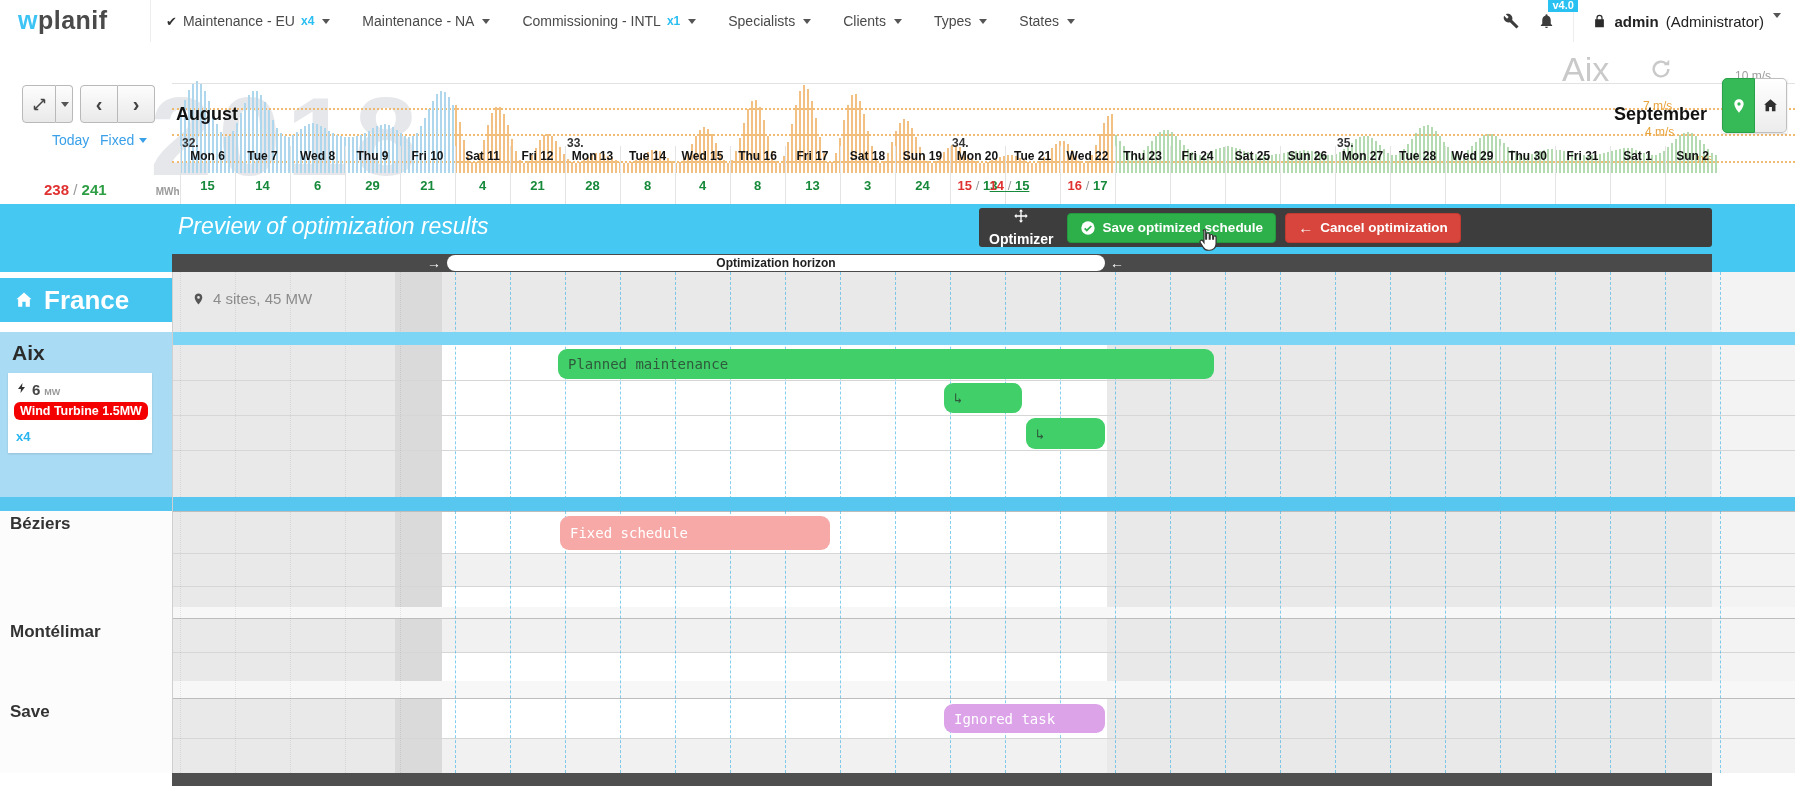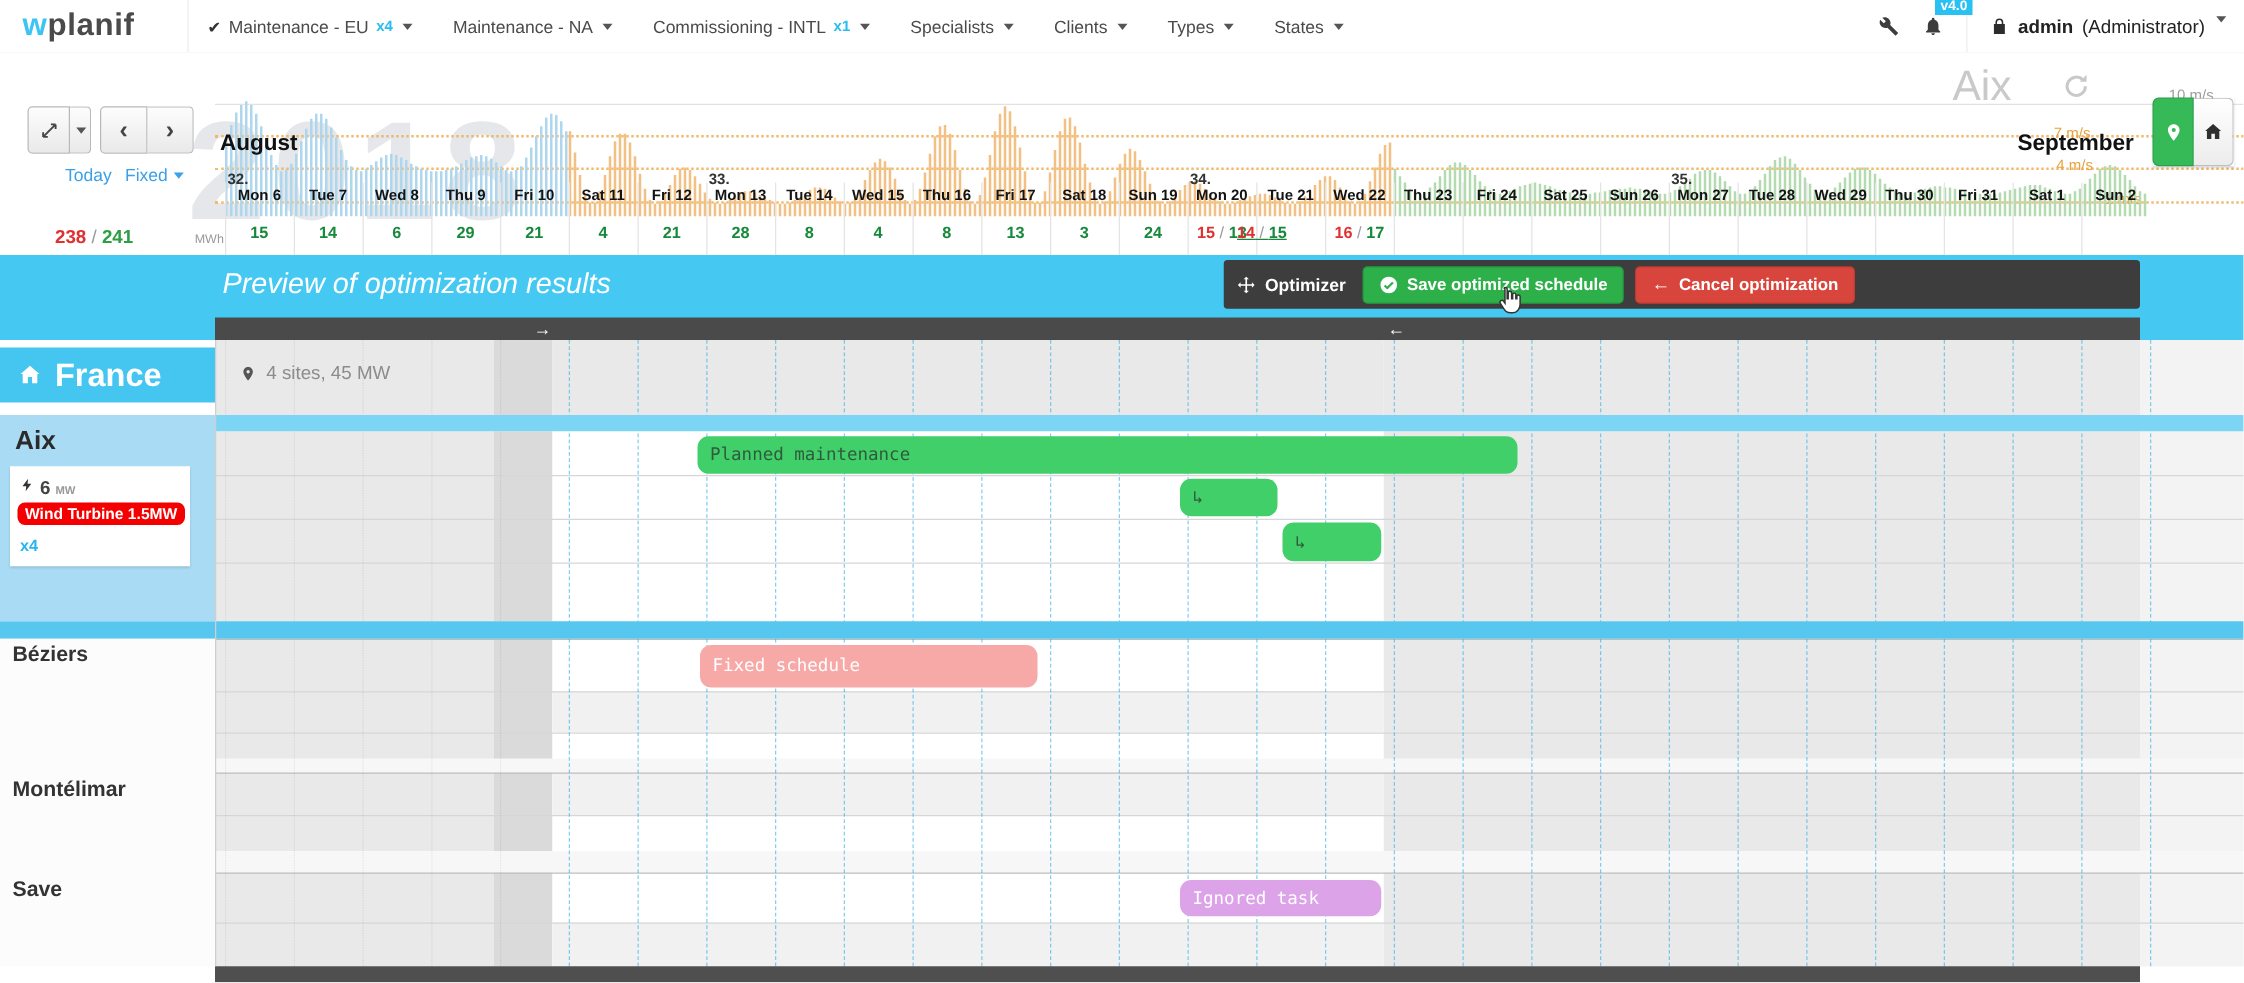--- a/index.html
+++ b/index.html
@@ -29,42 +29,42 @@
   #grp1 .drop{width:16px;height:36px;border-left:none;border-radius:0 4px 4px 0;}
   #grp2{position:absolute;left:80px;top:43px;display:flex;}
   #grp2 .b{width:36px;height:36px;font-size:20px;font-weight:bold;}
   #grp2 .b.l{border-radius:4px 0 0 4px;}
   #grp2 .b.r{border-left:none;border-radius:0 4px 4px 0;}
   #today-link{position:absolute;left:52px;top:90px;color:#3aa0e8;font-size:14px;cursor:pointer;}
   #date-link{position:absolute;left:100px;top:90px;color:#3aa0e8;font-size:14px;cursor:pointer;display:flex;align-items:center;gap:3px;}
   #date-link .caret{border-top-color:#3aa0e8;}
   #production{position:absolute;left:44px;top:139px;font-size:15px;font-weight:bold;white-space:nowrap;}
   #production .cur{color:#e03131;} #production .sep{color:#999;font-weight:normal;}
-  #production .tgt{color:#2e9e44;} #production .unit{color:#9a9a9a;font-size:10px;font-weight:normal;padding-left:45px;}
+  #production .tgt{color:#2e9e44;} #production .unit{color:#9a9a9a;font-size:10px;font-weight:bold;padding-left:45px;}
   .gridline-solid{position:absolute;left:172px;width:1623px;border-top:1px solid #e2e2e2;}
   .windline{position:absolute;left:172px;width:1623px;border-top:2px dotted #f0b05a;opacity:.85;}
   .windlabel{position:absolute;font-size:12px;color:#e8a33d;white-space:nowrap;}
   #speed-scale{position:absolute;left:1735px;top:27px;font-size:12px;color:#9d9d9d;}
   #site-title{position:absolute;left:1562px;top:8px;font-size:34px;color:#c9c9c9;}
   #refresh-ico{position:absolute;left:1650px;top:16px;cursor:pointer;}
   .month{position:absolute;top:62px;font-size:18px;font-weight:bold;color:#111;}
   .week-label{position:absolute;top:94px;font-size:12px;font-weight:bold;color:#333;}
   .day-sep{position:absolute;top:104px;height:58px;border-left:1px solid #e4e4e4;}
   .day-label{position:absolute;top:107px;width:55px;text-align:center;font-size:12px;font-weight:bold;color:#141414;white-space:nowrap;}
   .day-val{position:absolute;top:136px;width:55px;text-align:center;font-size:13px;font-weight:bold;color:#17893a;}
   .day-val .r{color:#e03131;} .day-val .s{color:#999;font-weight:normal;}
   .wbar{position:absolute;width:2.4px;}
   #map-buttons{position:absolute;left:1722px;top:36px;display:flex;box-shadow:0 1px 2px rgba(0,0,0,.15);}
   #btn-pin{width:31px;height:53px;background:#35ba57;border:1px solid #2aa04a;border-radius:5px 0 0 5px;display:flex;align-items:center;justify-content:center;cursor:pointer;}
   #btn-home{width:31px;height:53px;background:linear-gradient(#fff,#ececec);border:1px solid #bfbfbf;border-left:none;border-radius:0 5px 5px 0;display:flex;align-items:center;justify-content:center;cursor:pointer;}
   
   #band{position:absolute;left:0;top:204px;width:1795px;height:68px;background:#45c9f2;}
   #preview-title{position:absolute;left:178px;top:9px;font-size:23px;font-style:italic;color:#fff;}
   #toolbar{position:absolute;left:979px;top:4px;width:733px;height:39px;background:#3d3d3d;border-radius:3px;display:flex;align-items:center;padding:0 10px;box-sizing:border-box;gap:9px;}
-  #optimizer-label{display:flex;align-items:flex-end;gap:7px;color:#fff;font-weight:bold;font-size:14px;margin-right:4px;white-space:nowrap;}
+  #optimizer-label{display:flex;align-items:center;gap:7px;color:#fff;font-weight:bold;font-size:14px;margin-right:4px;white-space:nowrap;flex-direction:column;}
   .tb-btn{height:28px;display:flex;align-items:center;gap:7px;padding:0 12px;border-radius:4px;font-size:13.5px;font-weight:bold;cursor:pointer;white-space:nowrap;}
   #btn-hide{background:linear-gradient(#f8f8f8,#e2e2e2);border:1px solid #a8a8a8;color:#333;}
   #btn-save{background:#2daf4a;border:1px solid #249a3f;color:#fff;}
   #btn-cancel{background:#d8453c;border:1px solid #c23a31;color:#fff;}
   .tb-arrow{font-size:15px;font-weight:bold;}
   #strip{position:absolute;left:172px;top:50px;width:1540px;height:18px;background:#4a4a4a;}
   #strip .arrow{position:absolute;top:0;color:#fff;font-size:14px;font-weight:bold;line-height:18px;}
   #horizon-pill{position:absolute;left:275px;top:1px;width:658px;height:16px;background:#fff;border-radius:8px;text-align:center;font-size:12px;font-weight:bold;color:#222;line-height:16px;cursor:ew-resize;}
   #cursor-hand{position:absolute;left:1196px;top:24px;}
   
@@ -704,20 +704,21 @@
           </svg>
         <span>Save optimized schedule</span>
       </div>
       <div class="tb-btn" id="btn-cancel">
         <span class="tb-arrow">←</span>
         <span>Cancel optimization</span>
       </div>
     </div>
     <div id="strip">
       <span class="arrow" style="left:255px">→</span>
+      <div id="horizon-pill">Optimization horizon</div>
       <span class="arrow" style="left:938px">←</span>
     </div>
     <div id="cursor-hand">
       <svg width="22" height="24" viewBox="0 0 24 26">
           <path d="M9 2c.9 0 1.6.7 1.6 1.6V12h.9V6.8c0-.8.7-1.5 1.5-1.5s1.5.7 1.5 1.5V12h.9V8.4c0-.8.6-1.4 1.4-1.4.8 0 1.4.6 1.4 1.4V12h.9v-2c0-.8.6-1.4 1.4-1.4.8 0 1.4.6 1.4 1.4v7c0 4-3 7.2-6.8 7.2h-1.6c-2.3 0-4.4-1.2-5.6-3.2l-3.3-5.2c-.5-.8-.2-1.8.6-2.3.7-.4 1.7-.2 2.2.5l1.3 1.8V3.6C7.4 2.7 8.1 2 9 2z" fill="#fff" stroke="#333" stroke-width="1.3"></path>
         </svg>
     </div>
   </div>
 
   <div id="gantt">

